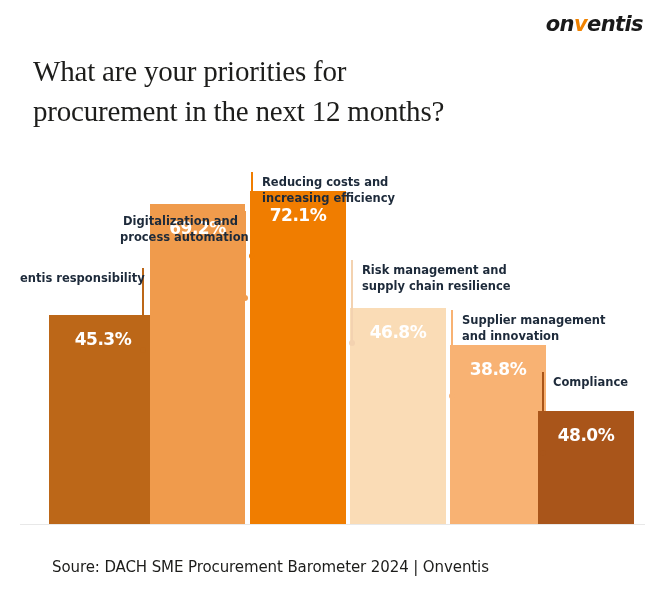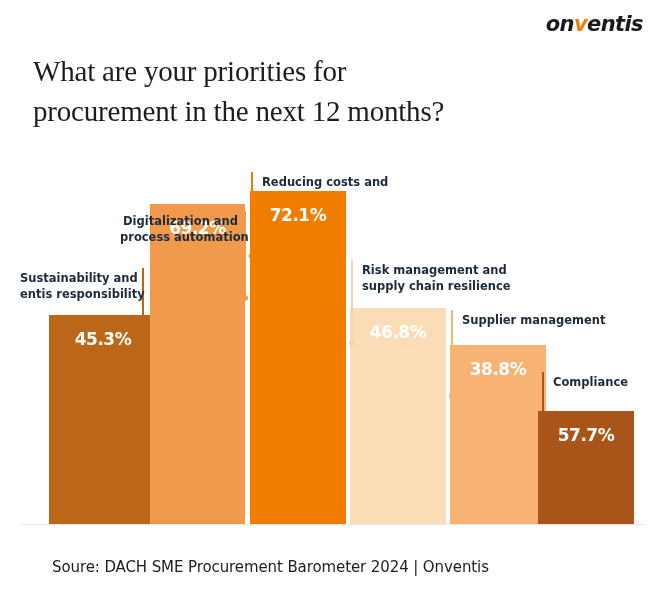--- a/index.html
+++ b/index.html
@@ -155,56 +155,57 @@
       <div class="bar-group" style="left: 350px; width: 96px; height: 216.216px; bottom: 1px;">
         <div class="bar" style="height: 216.216px; background: rgb(250, 220, 182);"></div>
         <div class="bar-value" style="top: 16px;">46.8%</div>
       </div>
       <div class="bar-group" style="left: 450px; width: 96px; height: 179.256px; bottom: 1px;">
         <div class="bar" style="height: 179.256px; background: rgb(248, 178, 115);"></div>
         <div class="bar-value" style="top: 16px;">38.8%</div>
       </div>
       <div class="bar-group" style="left: 538px; width: 96px; height: 112.728px; bottom: 1px;">
         <div class="bar" style="height: 112.728px; background: rgb(169, 85, 26);"></div>
-        <div class="bar-value" style="top: 16px;">57.7%</div>
+        <div class="bar-value" style="top: 16px;">48.0%</div>
       </div>
     </div>
   <div id="callouts-layer">
       <div class="leader" style="left: 142px; top: 118px; height: 82px; background: rgb(188, 103, 24);">
         <div class="dot" style="background: rgb(188, 103, 24);"></div>
       </div>
       <div class="callout left-of-line" style="left: 20px; top: 120px; width: 116px;">
-        <div>Sustainability and</div>
         <div>entis responsibility</div>
       </div>
       <div class="leader" style="left: 244px; top: 61px; height: 87px; background: rgb(240, 155, 76);">
         <div class="dot" style="background: rgb(240, 155, 76);"></div>
       </div>
       <div class="callout left-of-line" style="left: 120px; top: 63px; width: 118px;">
         <div>Digitalization and</div>
         <div>process automation</div>
       </div>
       <div class="leader" style="left: 251px; top: 22px; height: 84px; background: rgb(240, 125, 0);">
         <div class="dot" style="background: rgb(240, 125, 0);"></div>
       </div>
       <div class="callout right-of-line" style="left: 262px; top: 24px; width: 130px;">
         <div>Reducing costs and</div>
+        <div>increasing efficiency</div>
       </div>
       <div class="leader" style="left: 351px; top: 110px; height: 83px; background: rgb(243, 210, 176);">
         <div class="dot" style="background: rgb(243, 210, 176);"></div>
       </div>
       <div class="callout right-of-line" style="left: 362px; top: 112px; width: 135px;">
         <div>Risk management and</div>
         <div>supply chain resilience</div>
       </div>
       <div class="leader" style="left: 451px; top: 160px; height: 86px; background: rgb(248, 178, 115);">
         <div class="dot" style="background: rgb(248, 178, 115);"></div>
       </div>
       <div class="callout right-of-line" style="left: 462px; top: 162px; width: 135px;">
         <div>Supplier management</div>
+        <div>and innovation</div>
       </div>
       <div class="leader" style="left: 542px; top: 222px; height: 81px; background: rgb(169, 85, 26);">
         <div class="dot" style="background: rgb(169, 85, 26);"></div>
       </div>
       <div class="callout right-of-line" style="left: 553px; top: 224px; width: 100px;">
         <div>Compliance</div>
       </div>
     </div>
 </div>
 

